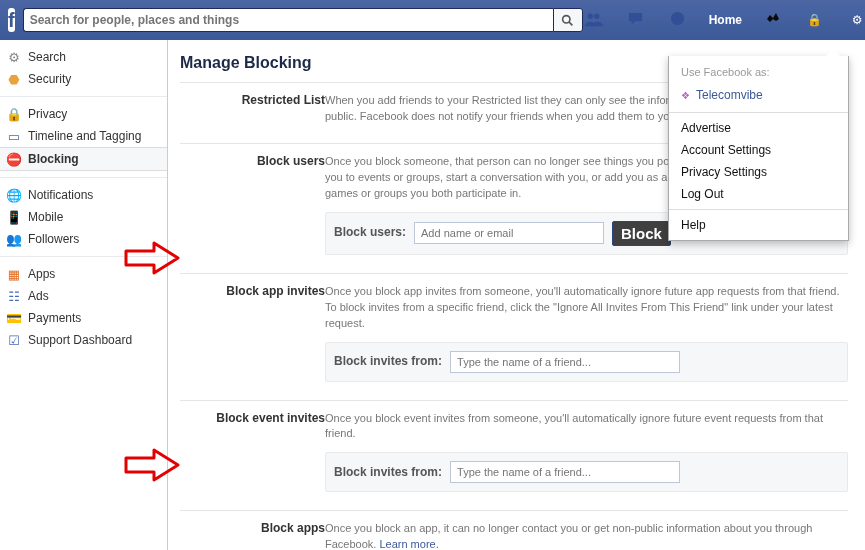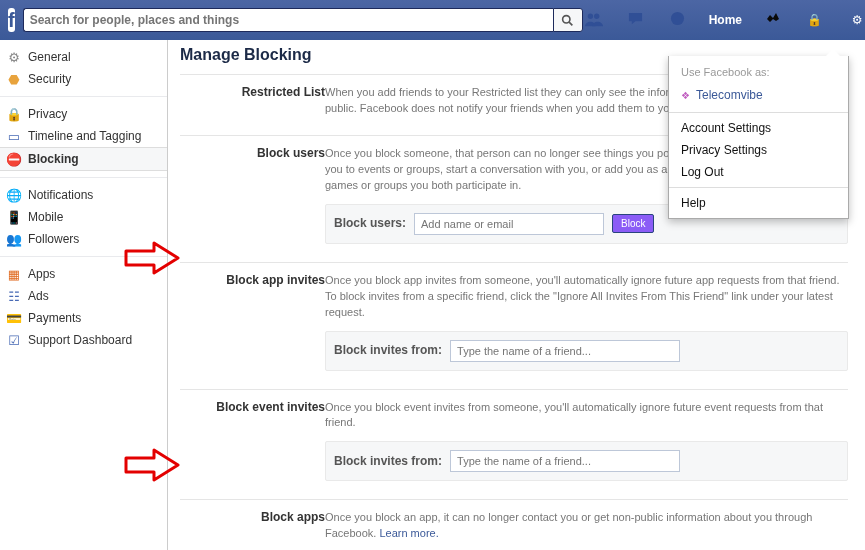--- a/index.html
+++ b/index.html
@@ -15,28 +15,28 @@
   .home-link { color:#fff; font-weight:bold; font-size:12px; text-decoration:none; }
   .gear { color:#fff; }
   
   .sidebar { position:absolute; left:0; top:40px; width:168px; padding:6px 0; border-right:1px solid #ccc; height:510px; }
   .side-item { display:flex; align-items:center; padding:3px 8px 3px 6px; font-size:12px; color:#333; cursor:pointer; gap:6px; }
   .side-item.sel { background:#f6f7f8; font-weight:bold; border-top:1px solid #ddd; border-bottom:1px solid #ddd; }
   .side-sep { border-top:1px solid #e9eaed; margin:6px 0; }
   .ico { width:16px; height:16px; display:flex; align-items:center; justify-content:center; font-size:13px; }
   
   .main { position:absolute; left:180px; top:40px; width:678px; padding:6px 10px 0 0; }
-  h3.page-title { color:#1c2a47; font-size:16px; font-weight:bold; margin:0 0 10px 0; }
+  h3.page-title { color:#1c2a47; font-size:16px; font-weight:bold; margin:8px 0 10px 0; }
   .section { border-top:1px solid #e5e5e5; padding:10px 0 18px 0; display:flex; }
   .sec-label { width:145px; font-size:12px; font-weight:bold; color:#333; flex-shrink:0;text-align:right; }
   .sec-body { flex:1; font-size:11px; color:#777; line-height:1.45; }
   .input-row { background:#f6f7f8; border:1px solid #e9e9e9; border-radius:2px; padding:8px; margin-top:10px; display:flex; align-items:center; gap:8px; justify-content:flex-start; }
   .input-row label { font-weight:bold; color:#555; font-size:12px; }
   .input-row input { height:22px; border:1px solid #bdc7d8; padding:0 6px; font-size:11px; width:190px; color:#777; }
-  .btn-blue { background:#8b5cf6; border:1px solid #29447e; color:#fff; font-weight:normal; font-size:10px; padding:3px 8px; border-radius:2px; cursor:pointer; }
+  .btn-blue { background:#404040; border:1px solid #29447e; color:#fff; font-weight:bold; font-size:15px; padding:3px 8px; border-radius:2px; cursor:pointer; }
   .learn { color:#3b5998; cursor:pointer; }
   
   .dropdown { position:absolute; right:16px; top:56px; width:181px; background:#fff; border:1px solid #aaa; border-top:none; box-shadow:0 3px 8px rgba(0,0,0,0.25); padding:6px 0 4px 0; z-index:10; }
   .dropdown::before { content:""; position:absolute; top:-7px; right:8px; width:0;height:0; border-left:7px solid transparent; border-right:7px solid transparent; border-bottom:7px solid #fff; }
   .dd-head { padding:4px 12px 6px 12px; color:#999; font-size:11px; }
   .dd-item { padding:4px 12px; font-size:12px; color:#111; cursor:pointer; }
   .dd-sep { border-top:1px solid #ddd; margin:4px 0; }
   .dd-user { padding:4px 12px 6px 12px; font-size:12px; color:#3b5998; display:flex; align-items:center; gap:6px; cursor:pointer; }
   .dd-user .uico { color:#c060c0; font-size:10px; }
   
@@ -77,21 +77,21 @@
           <path d="M3 8l3-4 3 3 3-5 3 6-3 2-3-2-3 3z"></path>
         </svg></span>
     <span class="topicon" style="color:#9aa7c7">🔒</span>
     <span class="topicon gear">⚙</span>
   </div>
 </div>
 
 <div class="sidebar">
   <div class="side-item">
       <span class="ico" style="color:#888">⚙</span>
-      <span>General</span>
+      <span>Search</span>
     </div>
   <div class="side-item">
       <span class="ico" style="color:#e8a33d">⬣</span>
       <span>Security</span>
     </div>
   <div class="side-sep"></div>
   <div class="side-item">
       <span class="ico" style="color:#4a6bb5">🔒</span>
       <span>Privacy</span>
     </div>
@@ -186,20 +186,21 @@
   </div>
 </div>
 
 <div class="dropdown">
   <div class="dd-head">Use Facebook as:</div>
   <div class="dd-user">
       <span class="uico">❖</span>
       <span>Telecomvibe</span>
     </div>
   <div class="dd-sep"></div>
+  <div class="dd-item">Advertise</div>
   <div class="dd-item">Account Settings</div>
   <div class="dd-item">Privacy Settings</div>
   <div class="dd-item">Log Out</div>
   <div class="dd-sep"></div>
   <div class="dd-item">Help</div>
 </div>
 
 <div class="red-arrow" style="left:124px; top:241px;">
   <svg width="56" height="34" viewBox="0 0 56 34">
       <path d="M2 10 H30 V2 L54 17 L30 32 V24 H2 Z" fill="none" stroke="#e30000" stroke-width="3" stroke-linejoin="round"></path>

